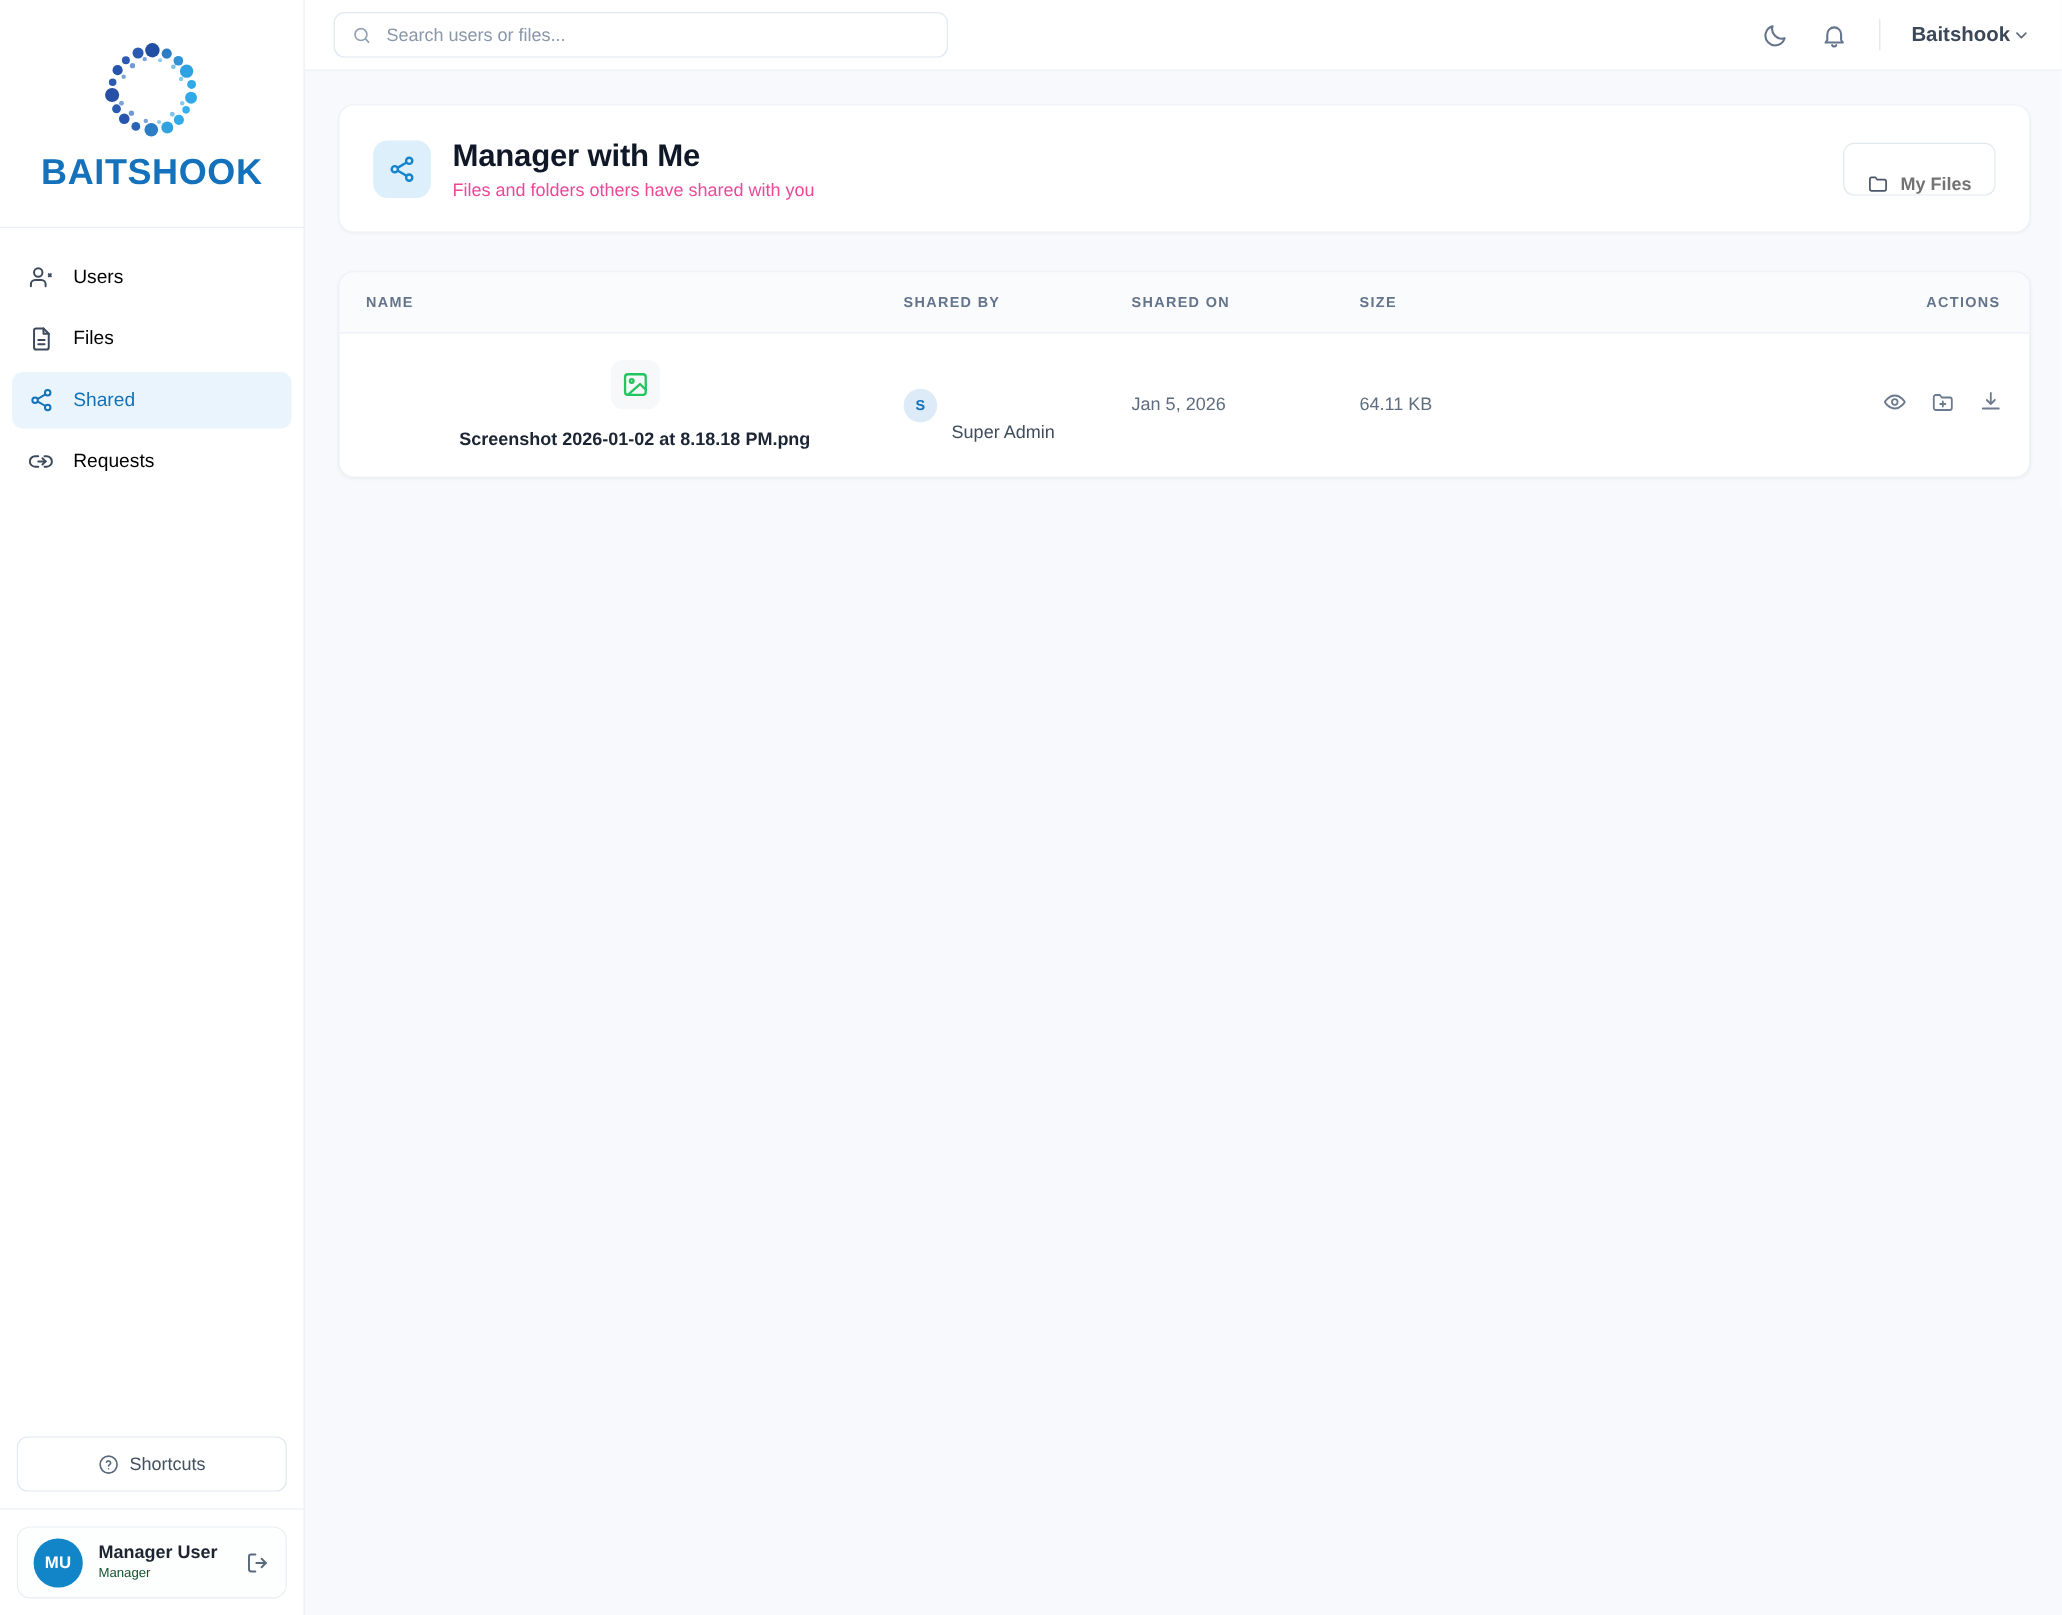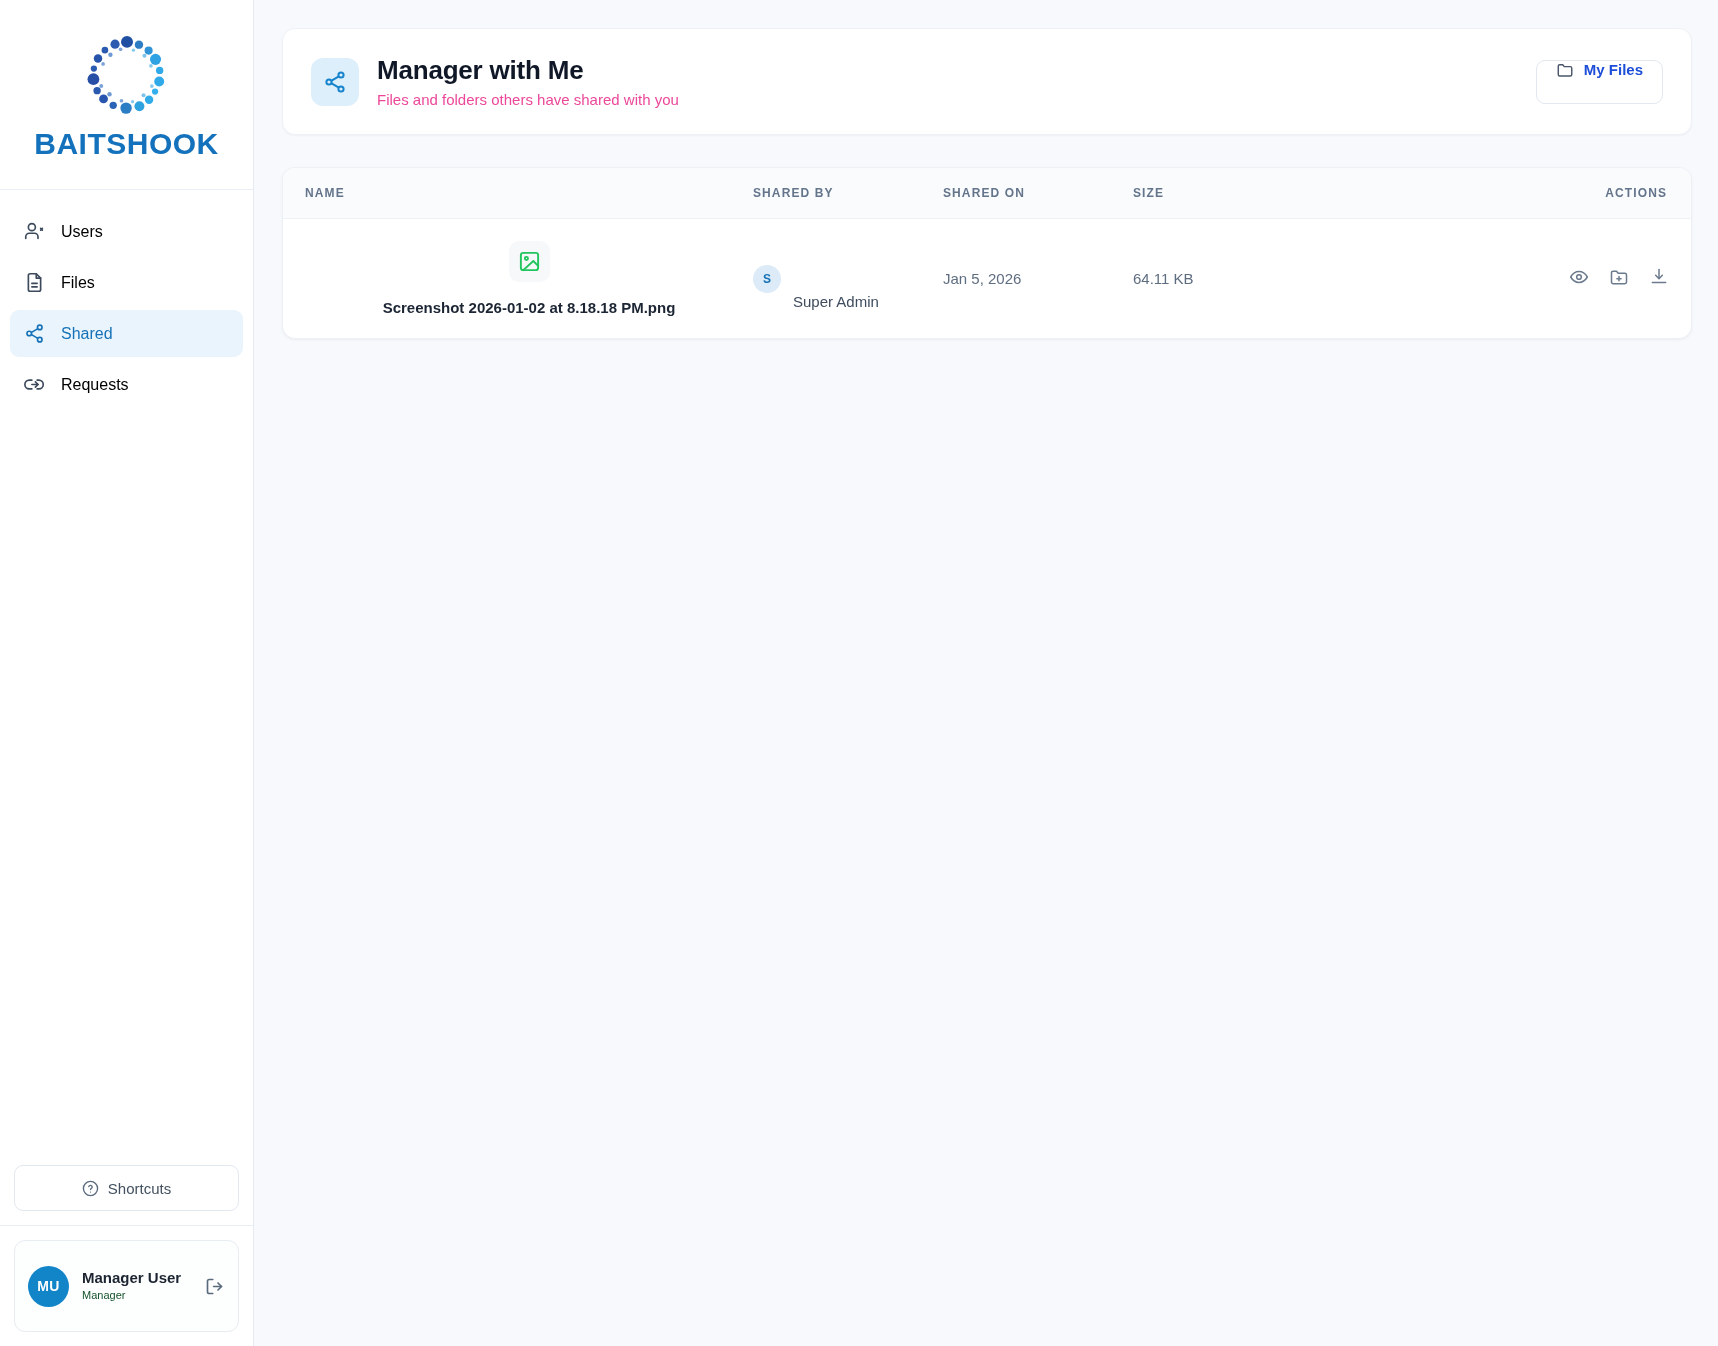--- a/index.html
+++ b/index.html
@@ -53,21 +53,21 @@
     background: #fff; color: #42505f; font-size: 15px;
     display: flex; align-items: center; justify-content: center; gap: 9px;
     cursor: pointer;
   }
   .shortcuts-btn .ico { width: 17px; height: 17px; color: #5a6a7d; }
 
   .user-wrap { padding: 14px; border-top: 1px solid #e9eef4; }
   .user-card {
     border: 1px solid #e8edf3; border-radius: 11px;
     background: #fdfefe;
-    height: 92px; padding: 0 13px;
+    height: 60px; padding: 0 13px;
     display: flex; align-items: center; gap: 13px;
     cursor: pointer;
   }
   .avatar-mu {
     width: 41px; height: 41px; border-radius: 50%;
     background: #1185c8; color: #fff;
     font-size: 14px; font-weight: 700; letter-spacing: .4px;
     display: flex; align-items: center; justify-content: center;
     flex: 0 0 41px;
   }
@@ -131,22 +131,22 @@
     display: flex; align-items: center; justify-content: center;
     flex: 0 0 48px; margin-right: 18px;
   }
   .page-badge .ico { width: 24px; height: 24px; color: #1683cd; }
   .page-title { font-size: 26px; font-weight: 700; color: #101828; letter-spacing: -0.2px; line-height: 1.2; }
   .page-sub { font-size: 15px; color: #ec4899; margin-top: 5px; }
   .page-head-spacer { flex: 1 1 auto; }
   .myfiles-btn {
     height: 44px; padding: 0 19px;
     border: 1px solid #e2e8f0; border-radius: 9px; background: #fff;
-    display: flex; align-items: flex-start; gap: 10px;
-    font-size: 15px; font-weight: 600; color: #1d4ed8; cursor: pointer;
+    display: flex; align-items: flex-end; gap: 10px;
+    font-size: 15px; font-weight: 600; color: #737373; cursor: pointer;
     font-family: inherit;
   }
   .myfiles-btn .ico { width: 18px; height: 18px; color: #49566a; }
 
   .table-card {
     margin-top: 32px;
     background: #fff;
     border: 1px solid #edf1f6;
     border-radius: 13px;
     overflow: hidden;
@@ -299,20 +299,46 @@
           <path d="M10 4H6a2 2 0 0 0-2 2v12a2 2 0 0 0 2 2h4"></path>
             <path d="M16 8l4 4-4 4"></path>
             <path d="M20 12h-9"></path>
         </svg>
       </div>
     </div>
   </aside>
 
   <div class="main">
 
+    <header class="topbar">
+      <div class="search-box">
+        <svg class="ico" viewBox="0 0 24 24" fill="none" stroke="currentColor" stroke-width="2" stroke-linecap="round">
+          <circle cx="11" cy="11" r="7"></circle>
+            <path d="M20 20l-3.5-3.5"></path>
+        </svg>
+        <input type="text" placeholder="Search users or files..." style="">
+      </div>
+      <div class="topbar-spacer"></div>
+      <div class="topbar-actions">
+        <svg class="icon-btn" viewBox="0 0 24 24" fill="none" stroke="currentColor" stroke-width="1.8" stroke-linecap="round" stroke-linejoin="round">
+          <path d="M20 14.5A8.5 8.5 0 0 1 9.5 4a8.5 8.5 0 1 0 10.5 10.5z"></path>
+        </svg>
+        <svg class="icon-btn" viewBox="0 0 24 24" fill="none" stroke="currentColor" stroke-width="1.8" stroke-linecap="round" stroke-linejoin="round">
+          <path d="M18 16V11a6 6 0 1 0-12 0v5l-1.5 2.2h15L18 16z"></path>
+            <path d="M10.2 20.5a2 2 0 0 0 3.6 0"></path>
+        </svg>
+        <div class="divider-v"></div>
+        <div class="org-menu">
+          <span>Baitshook</span>
+          <svg class="chev" viewBox="0 0 24 24" fill="none" stroke="currentColor" stroke-width="2.2" stroke-linecap="round" stroke-linejoin="round">
+            <path d="M6 9l6 6 6-6"></path>
+          </svg>
+        </div>
+      </div>
+    </header>
 
     <div class="content">
 
       <section class="page-card">
         <div class="page-badge">
           <svg class="ico" viewBox="0 0 24 24" fill="none" stroke="currentColor" stroke-width="2" stroke-linecap="round" stroke-linejoin="round">
             <circle cx="18" cy="5" r="2.6"></circle>
               <circle cx="6" cy="12" r="2.6"></circle>
               <circle cx="18" cy="19" r="2.6"></circle>
             <path d="M8.6 10.7l6.8-4M8.6 13.3l6.8 4"></path>

